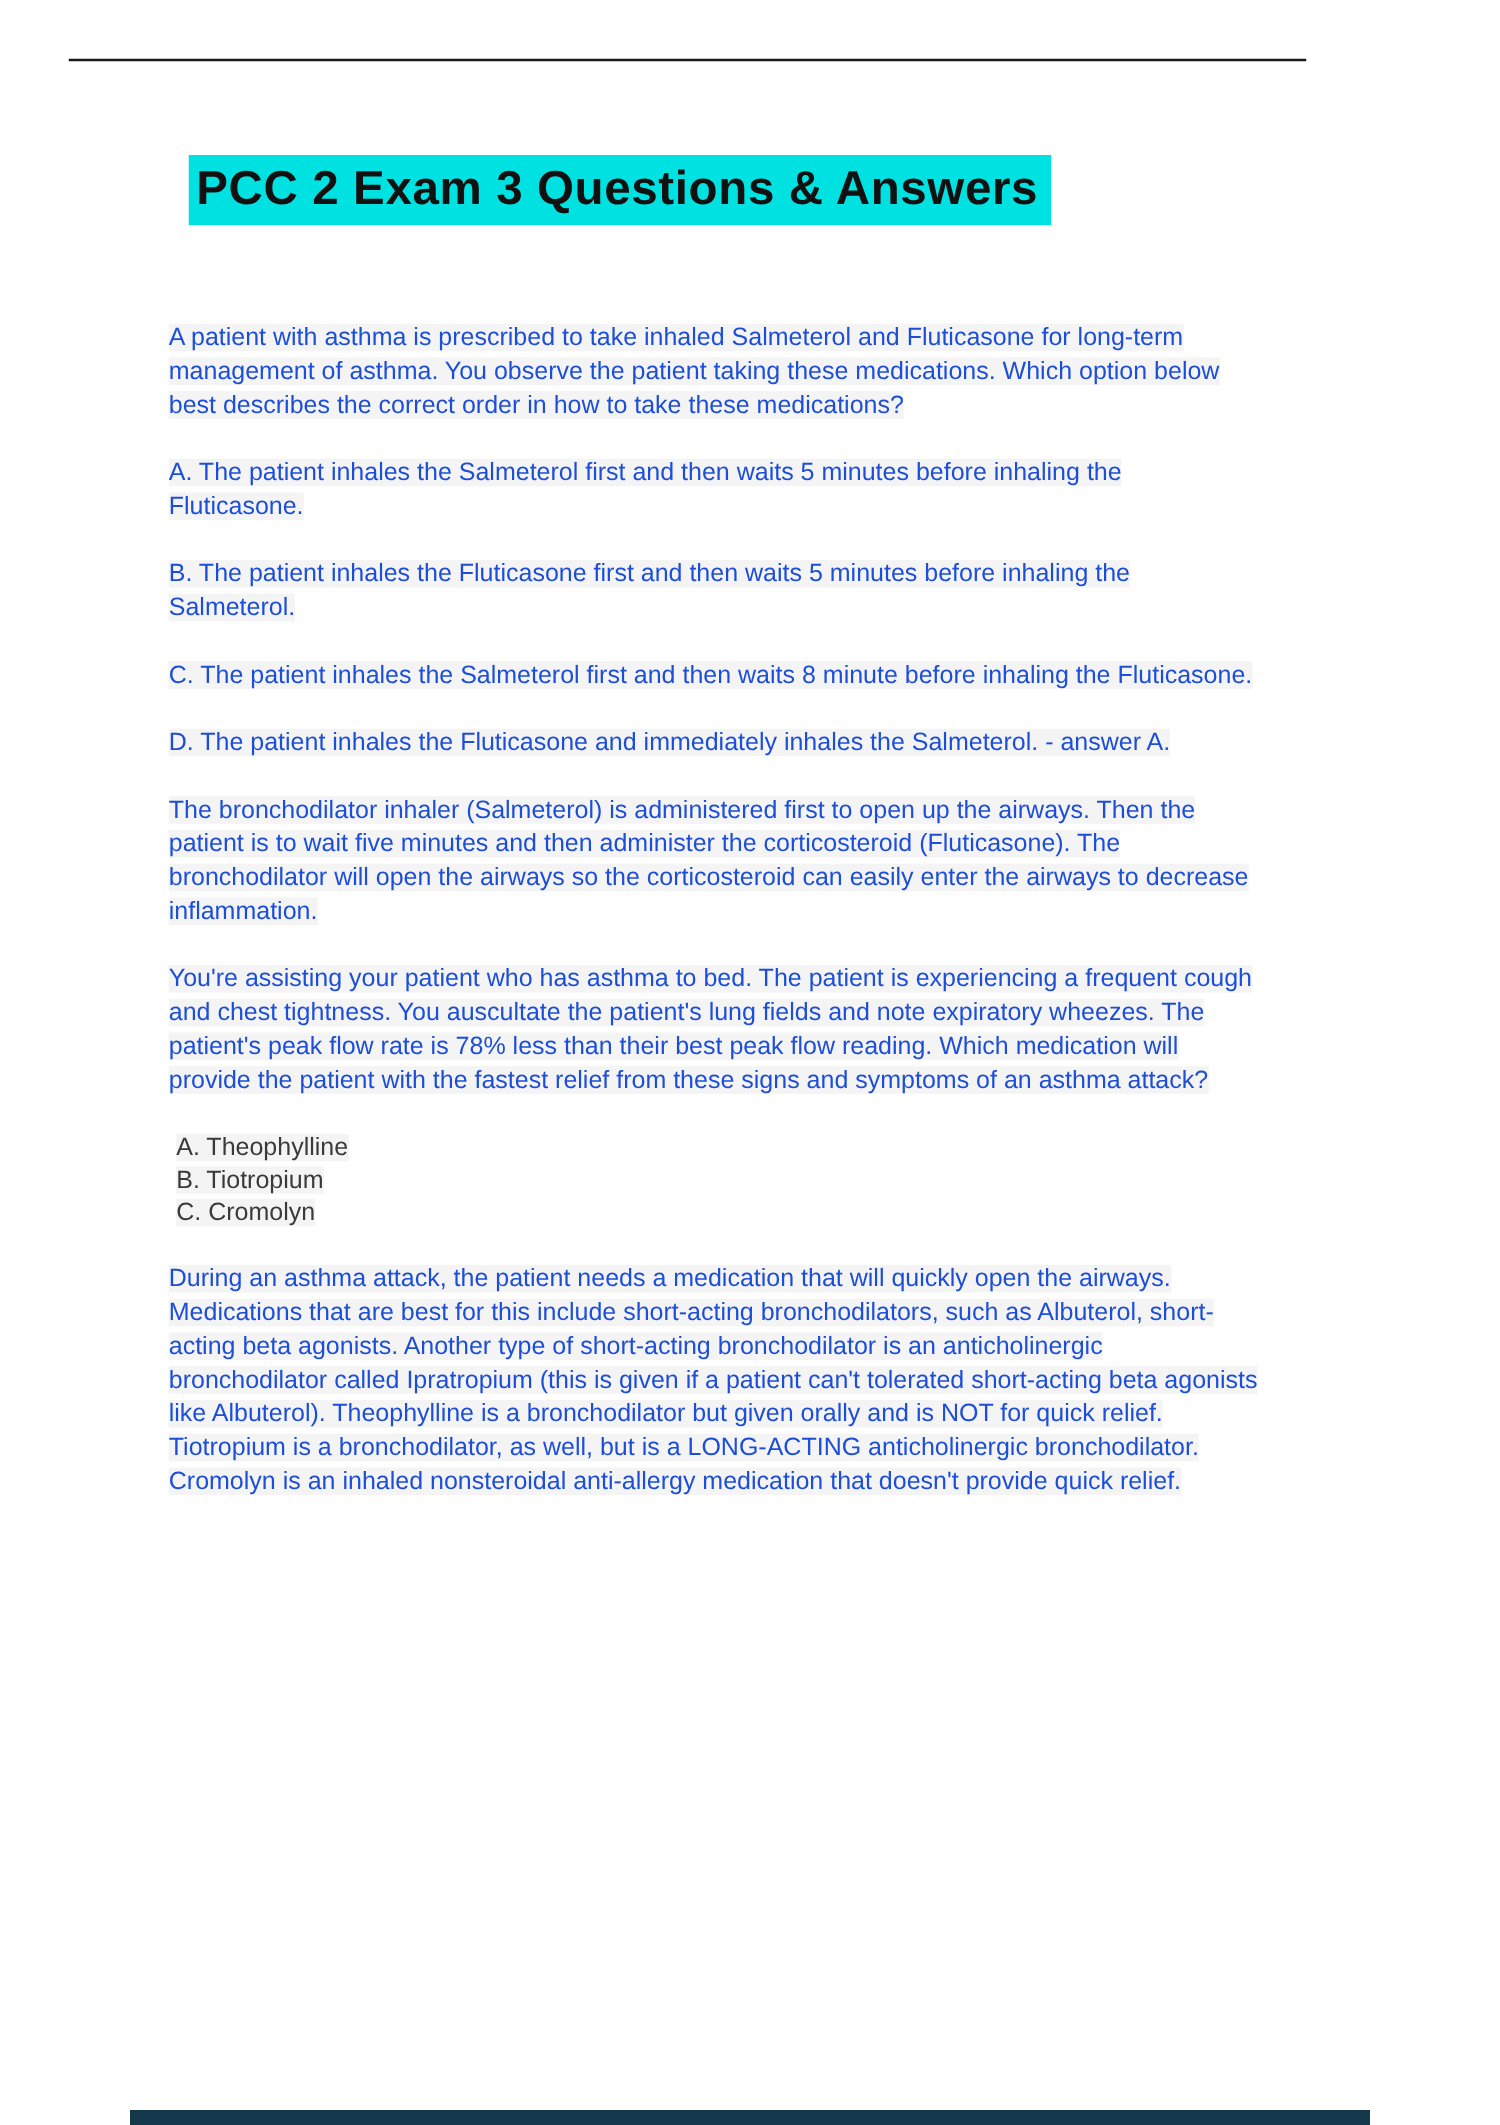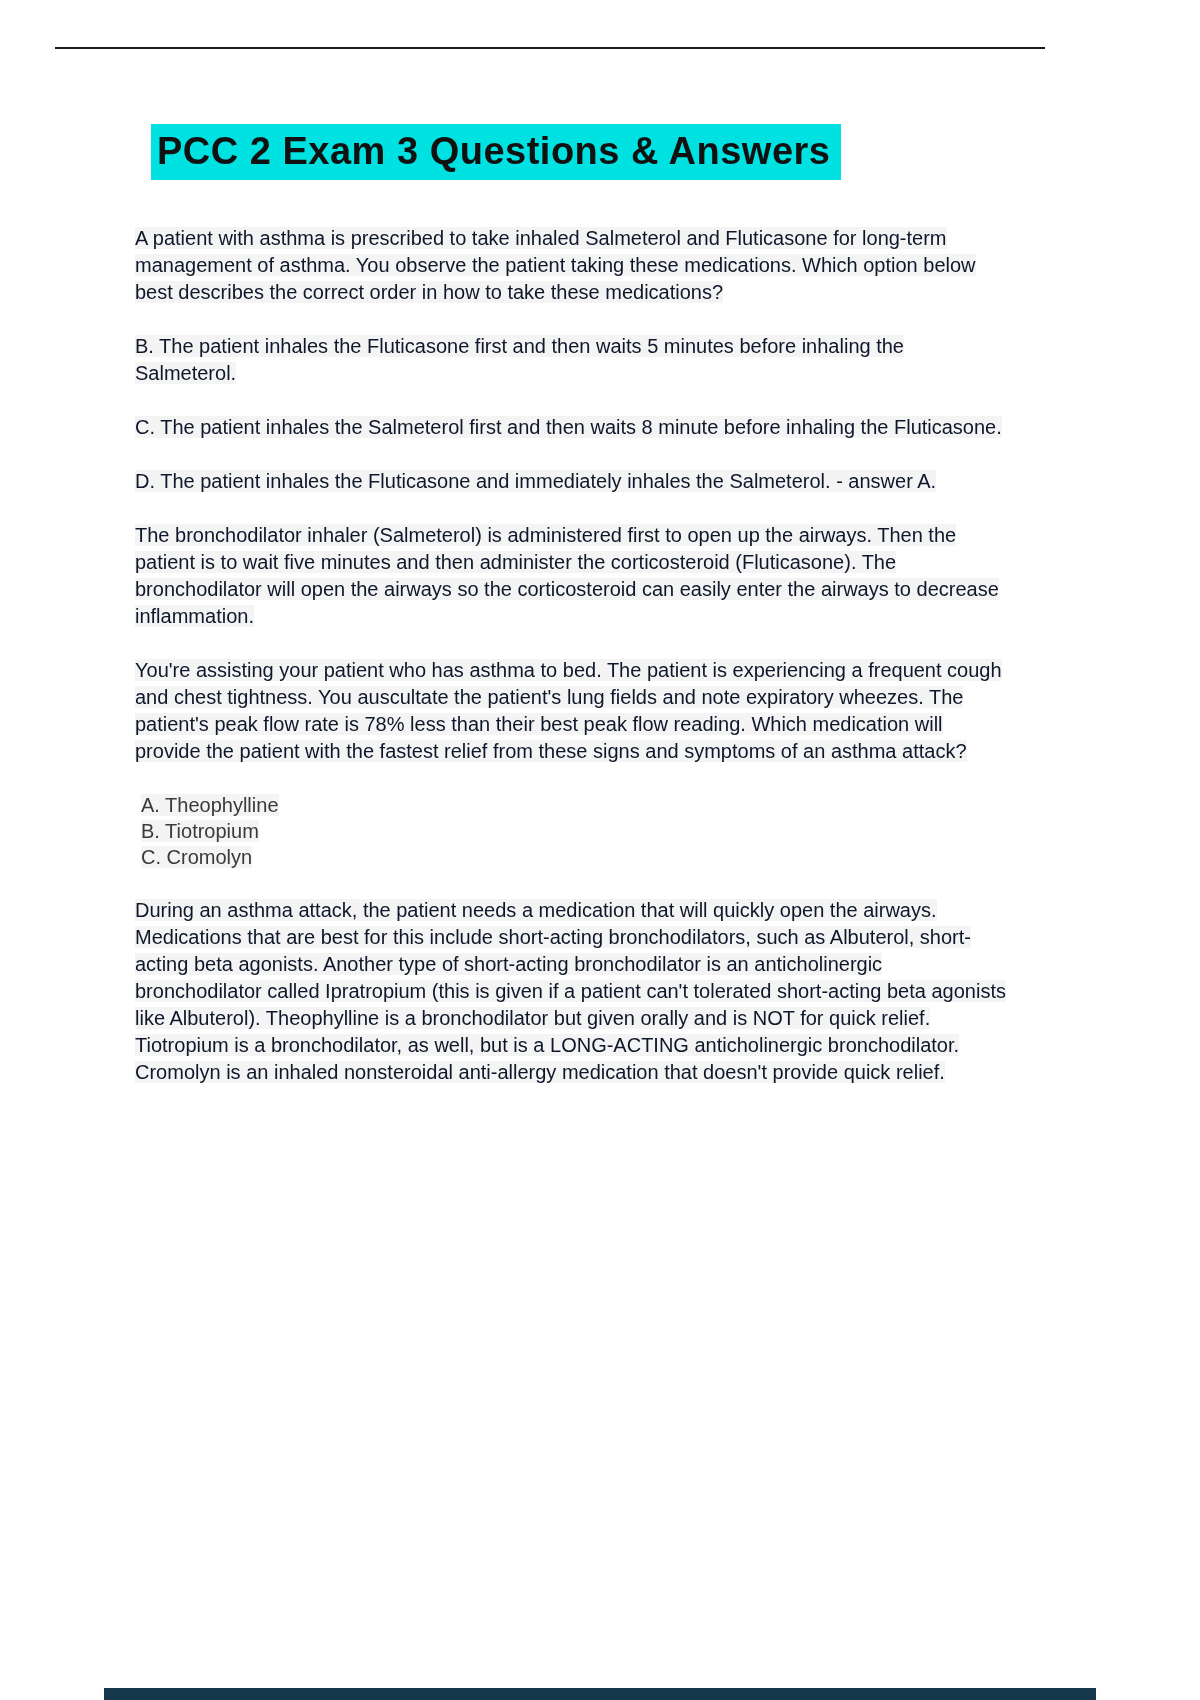--- a/index.html
+++ b/index.html
@@ -31,38 +31,38 @@
     height: 12px;
     background: #16384c;
   }
   .content {
     position: absolute;
     top: 130px;
     left: 135px;
     width: 872px;
   }
   h1.doc-title {
-    margin: 0 0 52px 0;
+    margin: 0 0 84px 0;
     font-size: 38px;
     font-weight: bold;
     color: #111111;
     letter-spacing: 0.5px;
     padding-left: 16px;
   }
   h1.doc-title .title-hl {
     background: #00e2e2;
     padding: 6px 10px 8px 6px;
     -webkit-box-decoration-break: clone;
     box-decoration-break: clone;
   }
   p.para {
     margin: 0 0 27px 0;
     font-size: 20px;
     line-height: 27px;
-    color: #0f172a;
+    color: #1d4ed8;
   }
   p.para .hl {
     background: #f4f4f4;
     -webkit-box-decoration-break: clone;
     box-decoration-break: clone;
   }
   .opt-list {
     margin: 16px 0 27px 0;
     padding-left: 6px;
     font-size: 20px;
@@ -85,20 +85,21 @@
 <div class="page">
 
   <div class="top-rule"></div>
 
   <div class="content">
 
     <h1 class="doc-title"><span class="title-hl">PCC 2 Exam 3 Questions &amp; Answers</span></h1>
 
     <p class="para"><span class="hl">A patient with asthma is prescribed to take inhaled Salmeterol and Fluticasone for long-term management of asthma. You observe the patient taking these medications. Which option below best describes the correct order in how to take these medications?</span></p>
 
+    <p class="para"><span class="hl">A. The patient inhales the Salmeterol first and then waits 5 minutes before inhaling the Fluticasone.</span></p>
 
     <p class="para"><span class="hl">B. The patient inhales the Fluticasone first and then waits 5 minutes before inhaling the Salmeterol.</span></p>
 
     <p class="para"><span class="hl">C. The patient inhales the Salmeterol first and then waits 8 minute before inhaling the Fluticasone.</span></p>
 
     <p class="para"><span class="hl">D. The patient inhales the Fluticasone and immediately inhales the Salmeterol. - answer A.</span></p>
 
     <p class="para"><span class="hl">The bronchodilator inhaler (Salmeterol) is administered first to open up the airways. Then the patient is to wait five minutes and then administer the corticosteroid (Fluticasone). The bronchodilator will open the airways so the corticosteroid can easily enter the airways to decrease inflammation.</span></p>
 
     <p class="para"><span class="hl">You're assisting your patient who has asthma to bed. The patient is experiencing a frequent cough and chest tightness. You auscultate the patient's lung fields and note expiratory wheezes. The patient's peak flow rate is 78% less than their best peak flow reading. Which medication will provide the patient with the fastest relief from these signs and symptoms of an asthma attack?</span></p>

